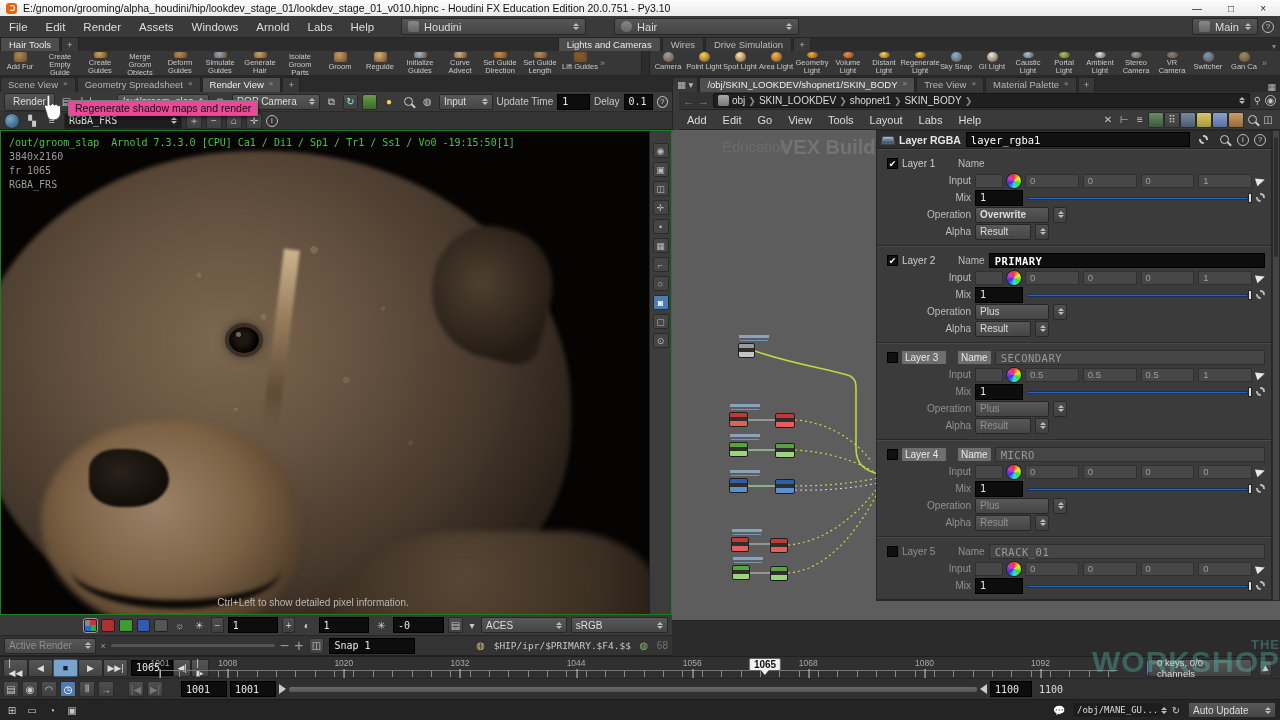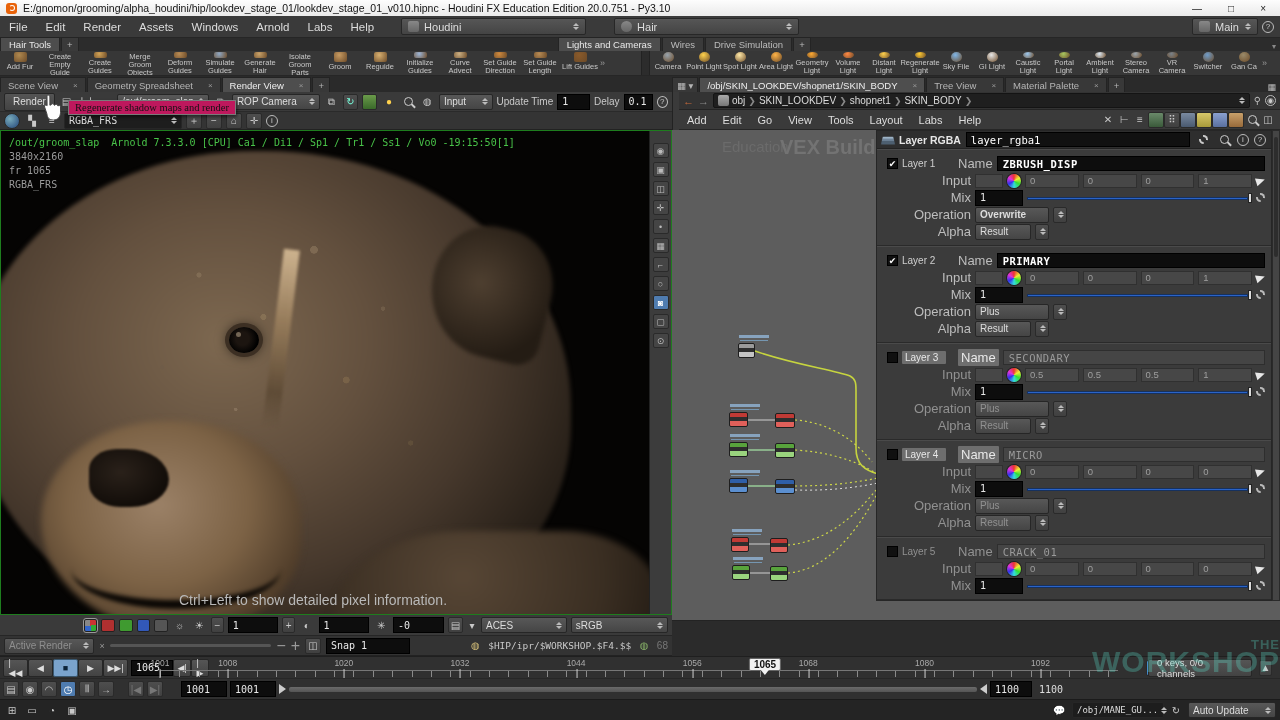--- a/index.html
+++ b/index.html
@@ -52,41 +52,41 @@
   .shelfrow { left:0; top:51px; width:1280px; height:25px; background:#373737; border-bottom:1px solid #262626; display:flex; }
   .shelfhalf { display:flex; overflow:hidden; }
   .tool { width:40px; min-width:36px; display:flex; flex-direction:column; align-items:center; justify-content:flex-start;
           padding-top:1px; font-size:7.5px; color:#c8c8c8; text-align:center; line-height:1.08; }
   .tool-ic { width:13px; height:10px; border-radius:2px; margin-bottom:1px;
              background:radial-gradient(circle at 40% 30%, var(--c,#c79b62), #6b4a28); }
   .shelfdiv { width:9px; background:#2c2c2c; border-left:1px solid #222; border-right:1px solid #222; }
 
   
   .panetabs { top:76px; height:16px; background:#2a2a2a; display:flex; align-items:flex-end; font-size:9.5px; color:#b5b5b5; }
-  .ptab { display:flex; align-items:center; gap:15px; padding:1px 7px; background:#383838; border:1px solid #232323; border-bottom:none; margin-right:1px; height:15px; }
+  .ptab { display:flex; align-items:flex-start; gap:5px; padding:1px 7px; background:#383838; border:1px solid #232323; border-bottom:none; margin-right:1px; height:15px; }
   .ptab.on { background:#4e4e4e; color:#eee; }
   .ptab .x { color:#999; font-size:8px; }
 
   
   .rvtb1 { left:0; top:92px; width:672px; height:20px; background:#3a3a3a; display:flex; align-items:center; gap:4px; padding:0 4px; border-bottom:1px solid #2a2a2a;}
   .rvtb2 { left:0; top:112px; width:672px; height:18px; background:#343434; display:flex; align-items:center; gap:4px; padding:0 4px; border-bottom:1px solid #222;}
   .lbl { color:#c9c9c9; font-size:10px; white-space:nowrap; }
 
   
   .viewport { left:0; top:130px; width:672px; height:485px; background:#000; border:1px solid #1e7d1e; }
   .vp-render { position:absolute; left:0; top:0; width:648px; height:483px; overflow:hidden; background:#050403; }
   .vp-side { position:absolute; right:0; top:0; width:22px; height:483px; background:#3c3c3c; border-left:1px solid #222;
              display:flex; flex-direction:column; align-items:center; gap:4px; padding-top:12px; }
   .vpt { width:16px; height:15px; display:flex; align-items:center; justify-content:center; color:#bbb; font-size:9px;
          background:#454545; border:1px solid #2a2a2a; border-radius:2px; }
   .vpt.on { background:#4f7cb0; color:#fff; }
   .ovl { position:absolute; font-size:10px; font-family:"DejaVu Sans Mono",monospace; white-space:pre; }
   .ovl.green { color:#49c449; }
   .ovl.gray { color:#9a9a9a; }
-  .hint { position:absolute; left:0; right:24px; bottom:6px; text-align:center; color:#b8b8b8; font-size:14px; }
+  .hint { position:absolute; left:0; right:24px; bottom:6px; text-align:center; color:#b8b8b8; font-size:10px; }
 
   
   .statue { position:absolute; inset:0; }
   .s-head { position:absolute; left:-30px; top:20px; width:600px; height:500px; border-radius:48% 52% 46% 54%;
             background:radial-gradient(ellipse at 42% 38%, #7d6850 0%, #63503e 30%, #46382c 55%, #241d16 78%, #0a0806 95%); filter:blur(2px); }
   .s-spots { position:absolute; left:60px; top:60px; width:460px; height:420px; border-radius:50%; opacity:.55; filter:blur(.5px);
     background-image: radial-gradient(circle 6px at 30% 20%, #8f7a60 40%, transparent 45%),
       radial-gradient(circle 9px at 55% 14%, #937d62 40%, transparent 46%),
       radial-gradient(circle 5px at 70% 28%, #7d6a52 40%, transparent 46%),
       radial-gradient(circle 7px at 44% 30%, #96805f 40%, transparent 46%),
@@ -137,21 +137,21 @@
   .net-node.tag:before { content:""; position:absolute; left:0; top:-9px; width:30px; height:3px; background:#8fb0cf; opacity:.85; box-shadow:0 4px 0 -1px #7aa0c0; }
 
   
   .ppanel { left:876px; top:130px; width:396px; height:471px; background:#3b3b3b; border:1px solid #262626; overflow:hidden; }
   .phead { height:18px; background:#2e2e2e; border-bottom:1px solid #222; display:flex; align-items:center; gap:5px; padding:0 5px; }
   .phead .ttl { color:#e6e6e6; font-size:10.5px; font-weight:bold; white-space:nowrap; }
   .pname { flex:1; background:#111; border:1px solid #000; color:#fff; font-family:"DejaVu Sans Mono",monospace; font-size:10.5px; height:15px; display:flex; align-items:center; padding:0 4px; }
   .stackic { width:12px; height:10px; background:linear-gradient(#9db3c6 0 30%, #6f8499 30% 65%, #4d5f70 65%); border-radius:1px; transform:perspective(20px) rotateX(40deg); }
   .layer { padding:6px 6px 5px 6px; border-bottom:1px solid #2a2a2a; box-shadow:0 1px 0 #4a4a4a inset; }
   .prow { display:flex; align-items:center; height:17px; gap:4px; }
-  .plab { width:88px; text-align:right; color:#bdbdbd; font-size:13px; flex:none; }
+  .plab { width:88px; text-align:right; color:#bdbdbd; font-size:10px; flex:none; }
   .plab.mini { width:auto; }
   .chk { width:11px; height:11px; background:#101010; border:1px solid #000; color:#fff; font-size:9px; line-height:10px; text-align:center; flex:none; margin-left:4px; }
   .llab { color:#cfcfcf; font-size:10px; width:44px; flex:none; }
   .nfield { flex:1; background:#0d0d0d; border:1px solid #000; color:#fff; font-weight:bold; font-family:"DejaVu Sans Mono",monospace; font-size:10.5px; height:15px; display:flex; align-items:center; padding:0 5px; letter-spacing:.5px; }
   .ibox { background:#474747; border:1px solid #303030; height:14px; color:#9f9f9f; font-size:9.5px; display:flex; align-items:center; padding:0 4px; }
   .wheel { width:14px; height:14px; border-radius:50%; flex:none;
            background:conic-gradient(#e33,#ee3,#3d3,#3dd,#33e,#d3d,#e33); box-shadow:0 0 0 1px #222; }
   .rampic { width:0; height:0; border-left:9px solid #e8e8e8; border-top:4px solid transparent; border-bottom:4px solid transparent; transform:rotate(-18deg); flex:none; }
   .mixf { width:48px; flex:none; }
   .slider { flex:1; height:10px; position:relative; }
@@ -186,22 +186,22 @@
   .statusbar { left:0; top:699px; width:1280px; height:21px; background:#242424; border-top:1px solid #1b1b1b;
                display:flex; align-items:center; gap:4px; padding:0 4px; color:#aaa; }
   .tlright { position:absolute; display:flex; align-items:center; gap:3px; }
 
   
   .gwm { left:1030px; top:640px; width:250px; height:80px; z-index:9; pointer-events:none;
          color:#5eead4; opacity:.28; text-align:right; font-weight:bold; line-height:24px; font-size:30px; letter-spacing:1px; overflow:hidden; }
   .gwm .small { font-size:13px; line-height:10px; }
 
   
-  .tooltip { left:68px; top:100px; background:#be185d; border:1px solid #7a7a7a; color:#111; font-size:10.5px;
-             padding:1px 6px; z-index:20; box-shadow:1px 2px 3px rgba(0,0,0,.5);font-family:Liberation Serif, serif; }
+  .tooltip { left:68px; top:100px; background:#ec4899; border:1px solid #7a7a7a; color:#111; font-size:10.5px;
+             padding:1px 6px; z-index:20; box-shadow:1px 2px 3px rgba(0,0,0,.5); }
   .cursor { left:40px; top:94px; z-index:21; }
 </style>
 </head>
 <body>
 
 <div id="app">
 
   <div class="abs titlebar">
     <span class="hlogo"></span>
     <span class="t">E:/gnomon/grooming/alpha_houdini/hip/lookdev_stage_01/lookdev_stage_01_v010.hipnc - Houdini FX Education Edition 20.0.751 - Py3.10</span>
@@ -392,21 +392,21 @@
           <span>Distant Light</span>
         </span>
 
         <span class="tool" style="width:36px">
           <span class="tool-ic" style="border-radius: 50%; width: 11px; --c: #ffcc33;"></span>
           <span>Regenerate Light</span>
         </span>
 
         <span class="tool" style="width:36px">
           <span class="tool-ic" style="border-radius: 50%; width: 11px; --c: #7fb6e8;"></span>
-          <span>Sky File</span>
+          <span>Sky Snap</span>
         </span>
 
         <span class="tool" style="width:36px">
           <span class="tool-ic" style="border-radius: 50%; width: 11px; --c: #e8e8e8;"></span>
           <span>GI Light</span>
         </span>
 
         <span class="tool" style="width:36px">
           <span class="tool-ic" style="border-radius: 50%; width: 11px; --c: #9cc8f0;"></span>
           <span>Caustic Light</span>
@@ -644,21 +644,21 @@
         </span>
     </span>
     <span style="color:#999;font-size:9px">×</span>
     <span class="track" style="width:165px"></span>
     <span style="color:#999">−</span>
     <span style="color:#999">+</span>
     <span class="ic">◫</span>
     <span class="field" style="width:86px">Snap 1</span>
     <span style="width:48px"></span>
     <span class="ic flat" style="color:#d8c27a">◍</span>
-    <span class="lbl" style="font-family:'DejaVu Sans Mono',monospace;font-size:9.5px">$HIP/ipr/$WORKSHOP.$F4.$$</span>
+    <span class="lbl" style="font-family:'DejaVu Sans Mono',monospace;font-size:9.5px">$HIP/ipr/$PRIMARY.$F4.$$</span>
     <span class="ic flat" style="color:#8ab66a">◍</span>
     <span class="lbl" style="color:#777">68</span>
   </div>
 
   <div class="abs splitter">
       <span class="blue"></span>
     </div>
 
   <div class="abs pathbar">
     <span style="color:#c96a3a;font-size:11px">←</span>
@@ -785,21 +785,20 @@
         </span>
       <span class="circ">i</span>
       <span class="circ">?</span>
     </div>
 
       <div class="layer">
         <div class="prow">
           <span class="chk">✔</span>
           <span class="llab">Layer 1</span>
           <span class="plab mini namel" style="margin-left:8px">Name</span>
-          <span class="nfield">ZBRUSH_DISP</span>
         </div>
         <div class="prow">
           <span class="plab">Input</span>
           <span class="ibox" style="width:28px"></span>
           <span class="wheel"></span>
           <span class="ibox" style="flex:1">0</span>
           <span class="ibox" style="flex:1">0</span>
           <span class="ibox" style="flex:1">0</span>
           <span class="ibox" style="flex:1">1</span>
           <span class="rampic"></span>

